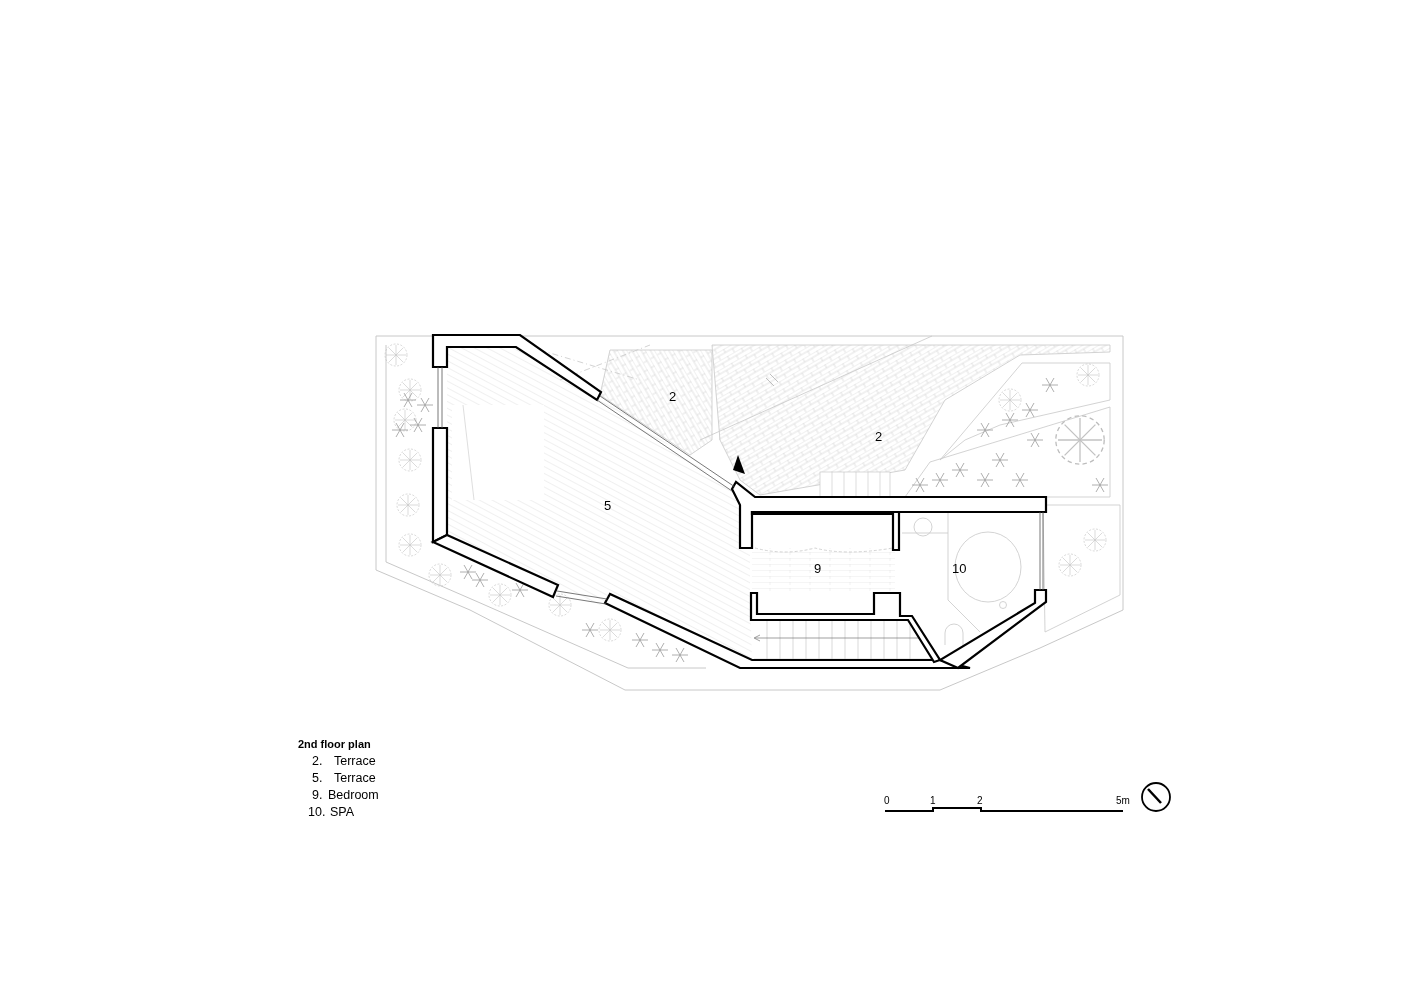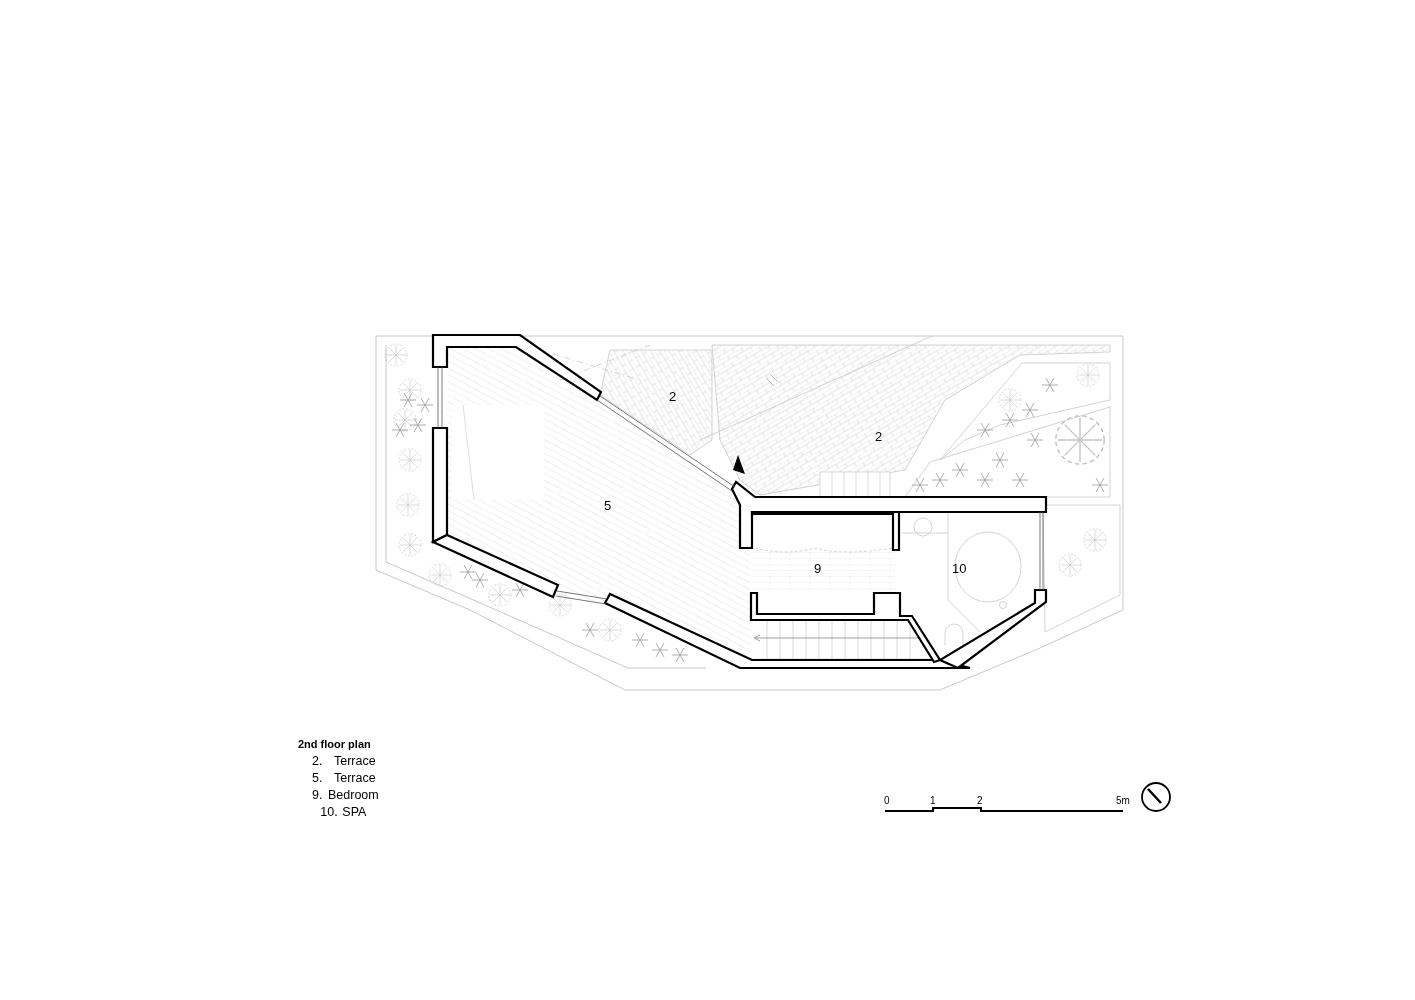--- a/index.html
+++ b/index.html
@@ -8,21 +8,21 @@
   #plan { position: absolute; left: 0; top: 0; }
   .room-label { font-family: "Liberation Sans", sans-serif; font-size: 13px; fill: #000; }
   .legend { position: absolute; left: 298px; top: 738px; }
   .legend-title { font-size: 11px; font-weight: bold; margin: 0 0 3px 0; }
   .legend-item { font-size: 12.5px; line-height: 17px; display: flex; }
   .legend-num { display: inline-block; }
   .li-a { padding-left: 14px; }
   .li-a .legend-num { width: 22px; }
   .li-b { padding-left: 14px; }
   .li-b .legend-num { width: 16px; }
-  .li-c { padding-left: 10px; justify-content: center; }
+  .li-c { padding-left: 10px; }
   .li-c .legend-num { width: 22px; }
   .scale-label { font-size: 10px; fill: #000; font-family: "Liberation Sans", sans-serif; }
 </style>
 </head>
 <body>
 
 <svg id="plan" width="1415" height="1000" viewBox="0 0 1415 1000">
   <defs>
     <pattern id="floorHatch" patternUnits="userSpaceOnUse" width="6" height="6" patternTransform="rotate(28)">
       <line x1="0" y1="0" x2="6" y2="0" stroke="#d4d4d4" stroke-width="0.7"></line>

